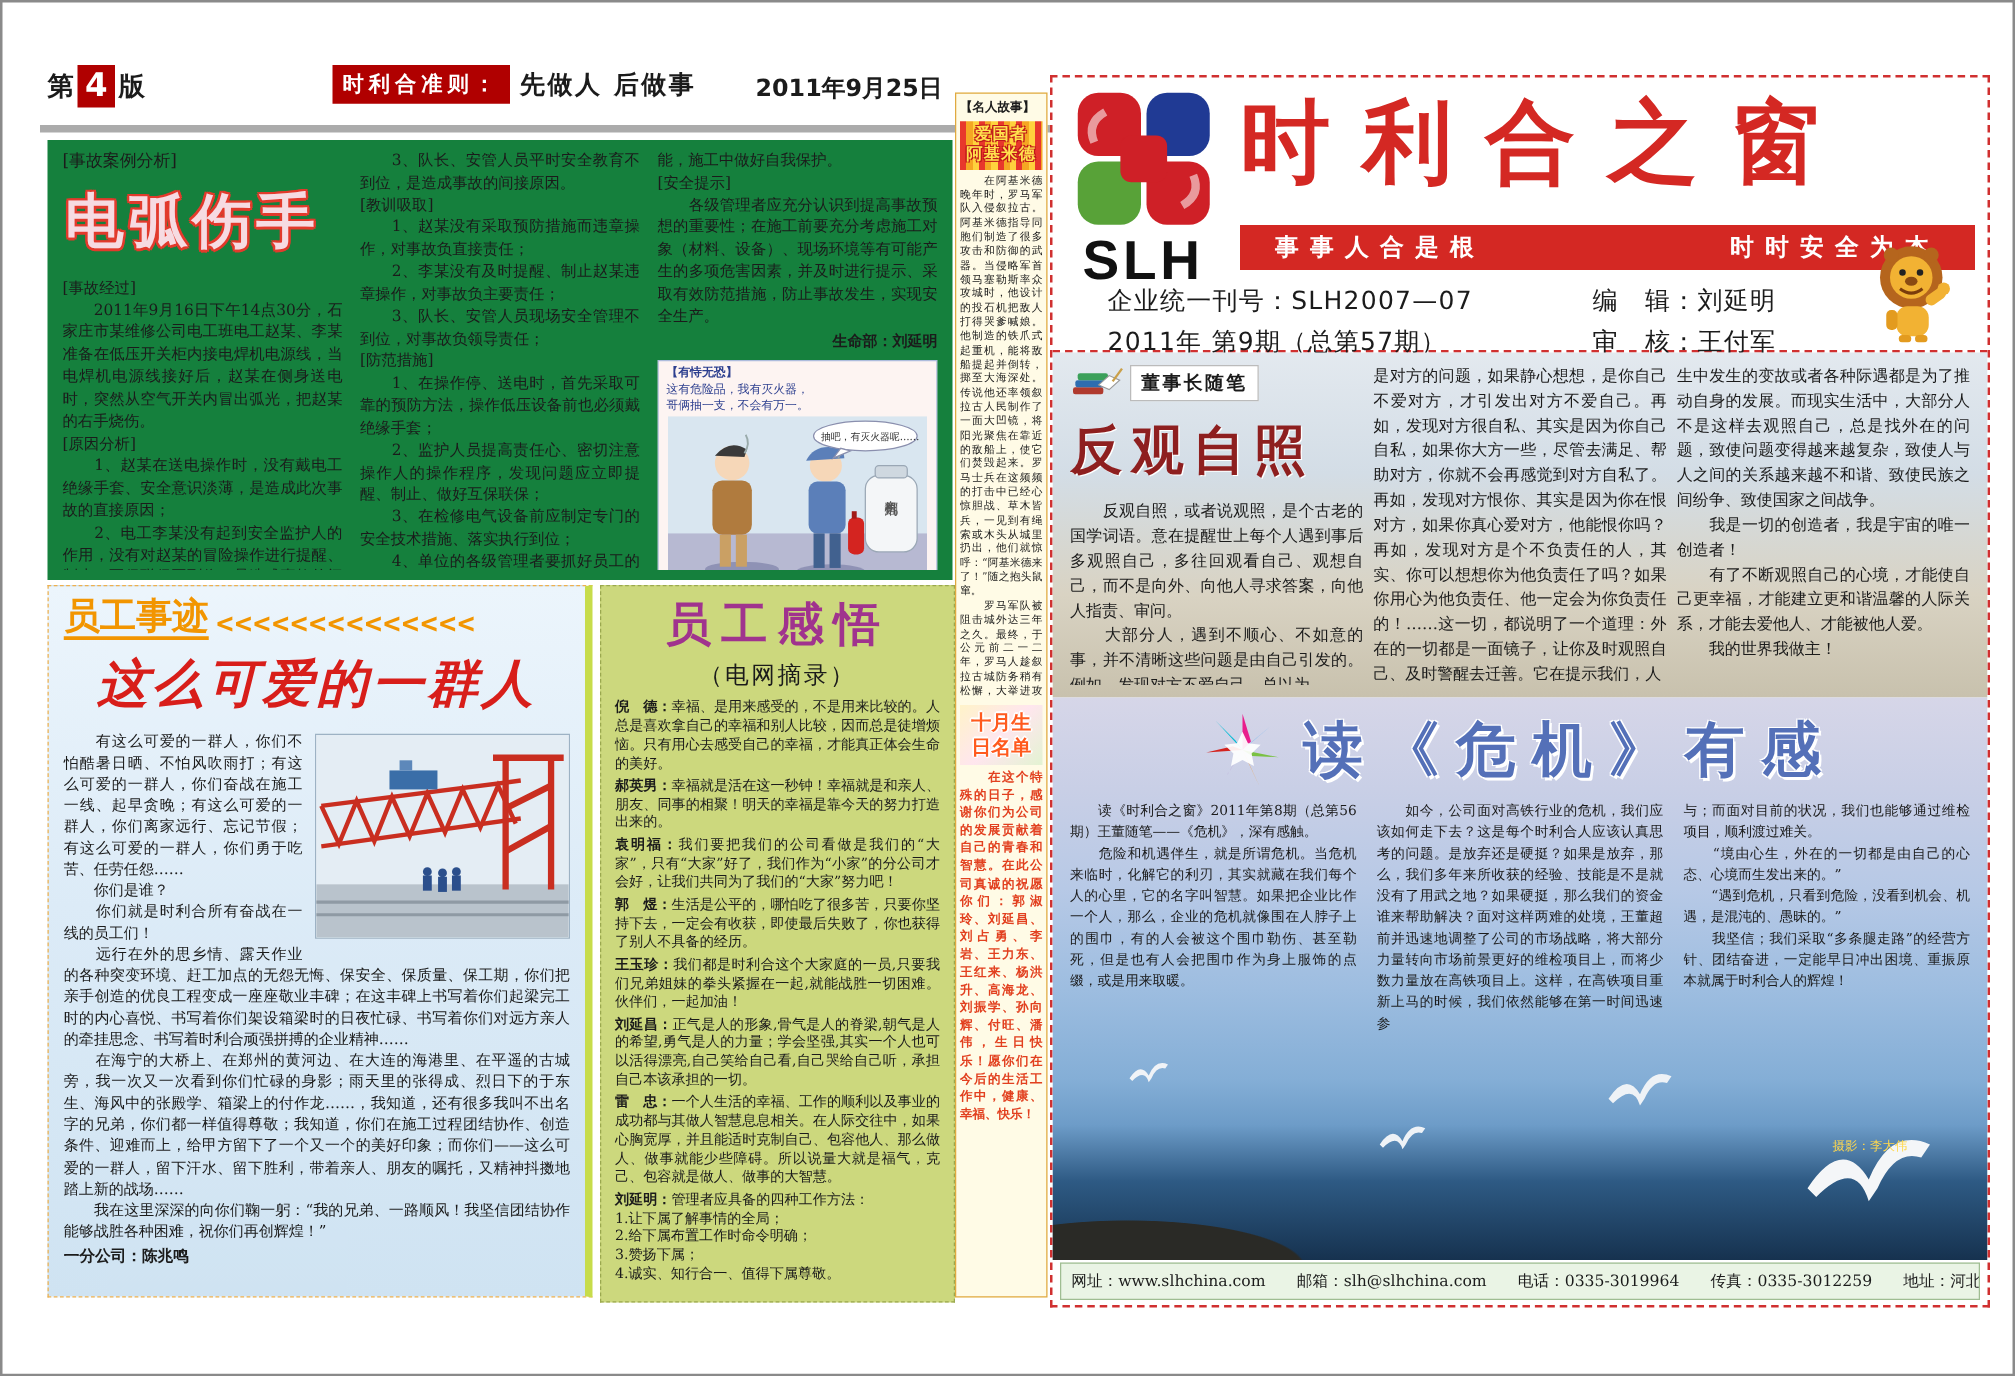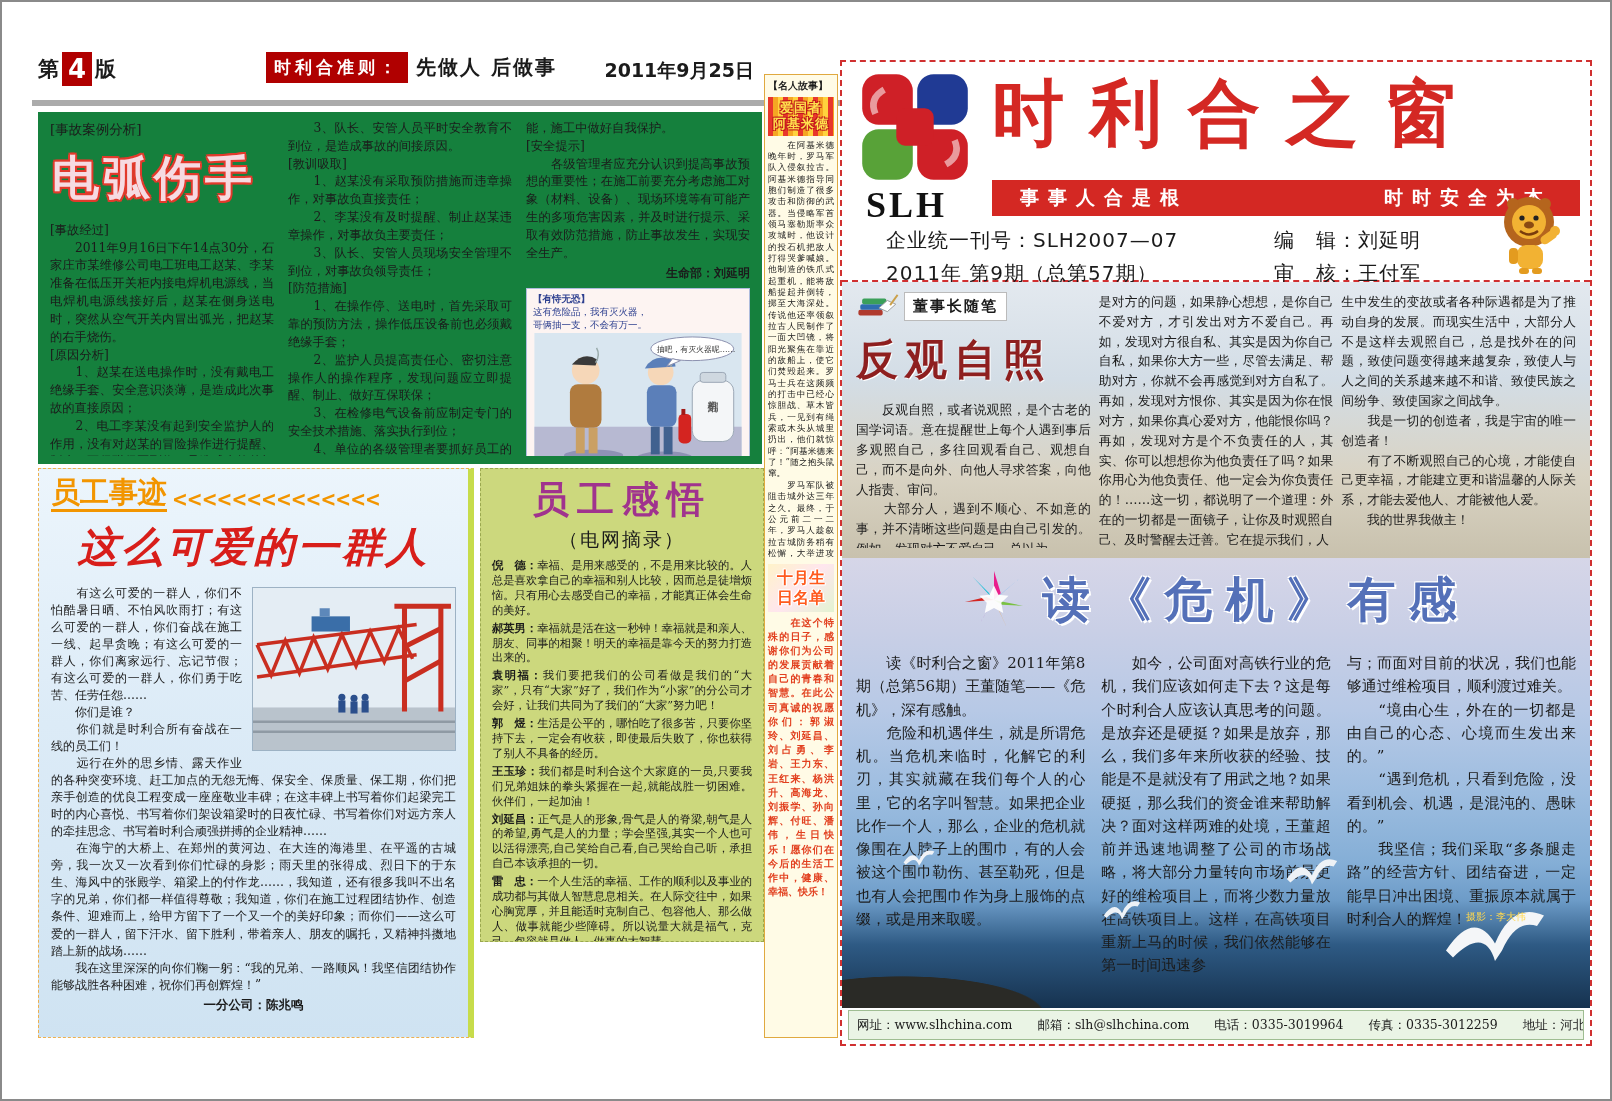--- a/index.html
+++ b/index.html
@@ -39,24 +39,24 @@
     border:1px dashed #eeb04e;border-right:6px solid #c7dc4b;padding:8px 12px;overflow:hidden;}
   .deeds-tagrow{display:flex;align-items:flex-end;gap:6px;}
   .deeds-tag{color:#f29500;font-weight:bold;font-size:29px;font-family:"DejaVu Sans",sans-serif;
     border-bottom:3px solid #f29500;line-height:1.1;}
   .deeds-arrows{color:#f29500;font-weight:bold;font-size:23px;letter-spacing:1px;font-family:"DejaVu Sans Mono",monospace;
     overflow:hidden;white-space:nowrap;}
   .deeds-title{color:#d81e1a;font-weight:bold;font-style:italic;font-size:41px;letter-spacing:3px;
     text-align:center;margin:8px 0 10px 0;}
   .deeds-body{font-size:12px;line-height:1.42;}
   .crane-photo{float:right;width:202px;height:162px;border:1px solid #9db2c4;margin:2px 0 6px 10px;background:#e8eef4;}
-  .deeds-sign{text-align:center;font-weight:bold;font-size:12.5px;margin-top:2px;}
-
-  
-  .insights{position:absolute;left:478px;top:466px;width:284px;height:474px;box-sizing:border-box;
+  .deeds-sign{text-align:left;font-weight:bold;font-size:12.5px;margin-top:2px;}
+
+  
+  .insights{position:absolute;left:478px;top:466px;width:284px;height:574px;box-sizing:border-box;
     background:#ccd87d;border:1px dashed #9aa84f;padding:6px 11px;overflow:hidden;}
   .ins-title{color:#a0338e;font-weight:bold;font-size:37px;letter-spacing:8px;text-align:center;
     font-family:"DejaVu Sans",sans-serif;}
   .ins-sub{font-size:19px;text-align:center;letter-spacing:2px;margin:2px 0 6px 0;font-family:"DejaVu Sans",sans-serif;}
   .quote{font-size:11.3px;line-height:1.32;margin-bottom:3px;}
   .qname{font-weight:bold;font-family:"DejaVu Sans",sans-serif;}
 
   
   .celebrity{position:absolute;left:762px;top:72px;width:74px;height:964px;box-sizing:border-box;
     background:#fffbe6;border:1px solid #e0a93f;padding:4px 3px;overflow:hidden;}
@@ -73,22 +73,22 @@
     text-shadow:1.3px 0 #fff,-1.3px 0 #fff,0 1.3px #fff,0 -1.3px #fff,1px 1px #fff,-1px -1px #fff;
     font-family:"DejaVu Sans",sans-serif;}
   .bday-text{color:#e2401f;font-weight:bold;font-size:10px;line-height:1.42;text-align:justify;
     font-family:"DejaVu Sans",sans-serif;}
 
   
   .rpage{position:absolute;left:838px;top:58px;width:752px;height:986px;box-sizing:border-box;
     border:2px dashed #d03030;background:#fff;overflow:hidden;}
   .rp-header{position:absolute;top:0;left:0;right:0;height:218px;border-bottom:2px dashed #d03030;}
   .slh-logo{position:absolute;left:18px;top:10px;width:110px;height:110px;}
-  .slh-text{position:absolute;left:24px;top:122px;font-family:Liberation Serif, serif;font-weight:bold;
-    font-size:36px;letter-spacing:3px;color:#111;}
+  .slh-text{position:absolute;left:24px;top:122px;font-family:Liberation Sans, sans-serif;font-weight:bold;
+    font-size:44px;letter-spacing:3px;color:#111;}
   .rp-title{position:absolute;left:150px;top:4px;width:592px;color:#d42823;font-weight:bold;font-size:72px;
     letter-spacing:26px;white-space:nowrap;overflow:hidden;}
   .rp-banner{position:absolute;left:150px;top:118px;width:588px;height:36px;background:#d42823;color:#fff;
     display:flex;justify-content:space-between;align-items:center;padding:0 28px;box-sizing:border-box;
     font-weight:bold;font-size:19px;letter-spacing:9px;}
   .rp-info-l{position:absolute;left:44px;top:162px;font-size:20px;line-height:1.65;letter-spacing:1px;
     font-family:"DejaVu Sans",sans-serif;}
   .rp-info-r{position:absolute;left:432px;top:162px;font-size:20px;line-height:1.65;letter-spacing:1px;
     font-family:"DejaVu Sans",sans-serif;}
   .lion{position:absolute;right:10px;top:128px;width:92px;height:84px;}
@@ -101,21 +101,21 @@
   .badge-box{background:#fff;border:1px solid #bbb;font-size:15px;font-weight:bold;padding:2px 8px;letter-spacing:2px;}
   .e1-title{color:#8e1f1f;font-weight:bold;font-size:42px;letter-spacing:7px;text-shadow:1px 1px 0 #fff;
     margin:2px 0 8px 0;white-space:nowrap;}
 
   .rp-essay2{position:absolute;top:496px;left:0;right:0;bottom:36px;overflow:hidden;
     background:linear-gradient(180deg,#d6d6e8 0%,#c9cfe6 16%,#b7c9e6 34%,#9dbde0 52%,#84aed6 68%,#6d9cc8 76%,#2e5a84 86%,#16324f 100%);}
   .e2-titlerow{display:flex;align-items:center;justify-content:center;gap:18px;margin-top:10px;}
   .e2-title{color:#5470b8;font-weight:bold;font-size:48px;letter-spacing:13px;white-space:nowrap;
     text-shadow:2px 2px 0 #fff,-1px -1px 0 #fff,1px -1px 0 #fff,-1px 1px 0 #fff;}
   .e2-cols{display:flex;gap:16px;padding:8px 14px 0 14px;}
-  .e2-col{flex:1;font-size:15px;line-height:1.55;overflow:hidden;margin-top:12px;}
+  .e2-col{flex:1;font-size:11px;line-height:1.55;overflow:hidden;}
   .gull{position:absolute;}
   .photo-credit{position:absolute;right:64px;bottom:84px;color:#ffd84d;font-size:10px;font-family:"DejaVu Sans",sans-serif;}
   .rocks{position:absolute;left:0;bottom:0;width:240px;height:42px;
     background:radial-gradient(ellipse at 25% 115%,#2a2a26 0 55%,rgba(42,42,38,0) 56%);}
   .rp-footer{position:absolute;left:6px;right:6px;bottom:4px;height:28px;background:#eaf4e5;border:1px solid #9fbd92;
     display:flex;align-items:center;padding:0 8px;font-size:12.5px;white-space:nowrap;overflow:hidden;}
 </style>
 </head>
 <body>
 

